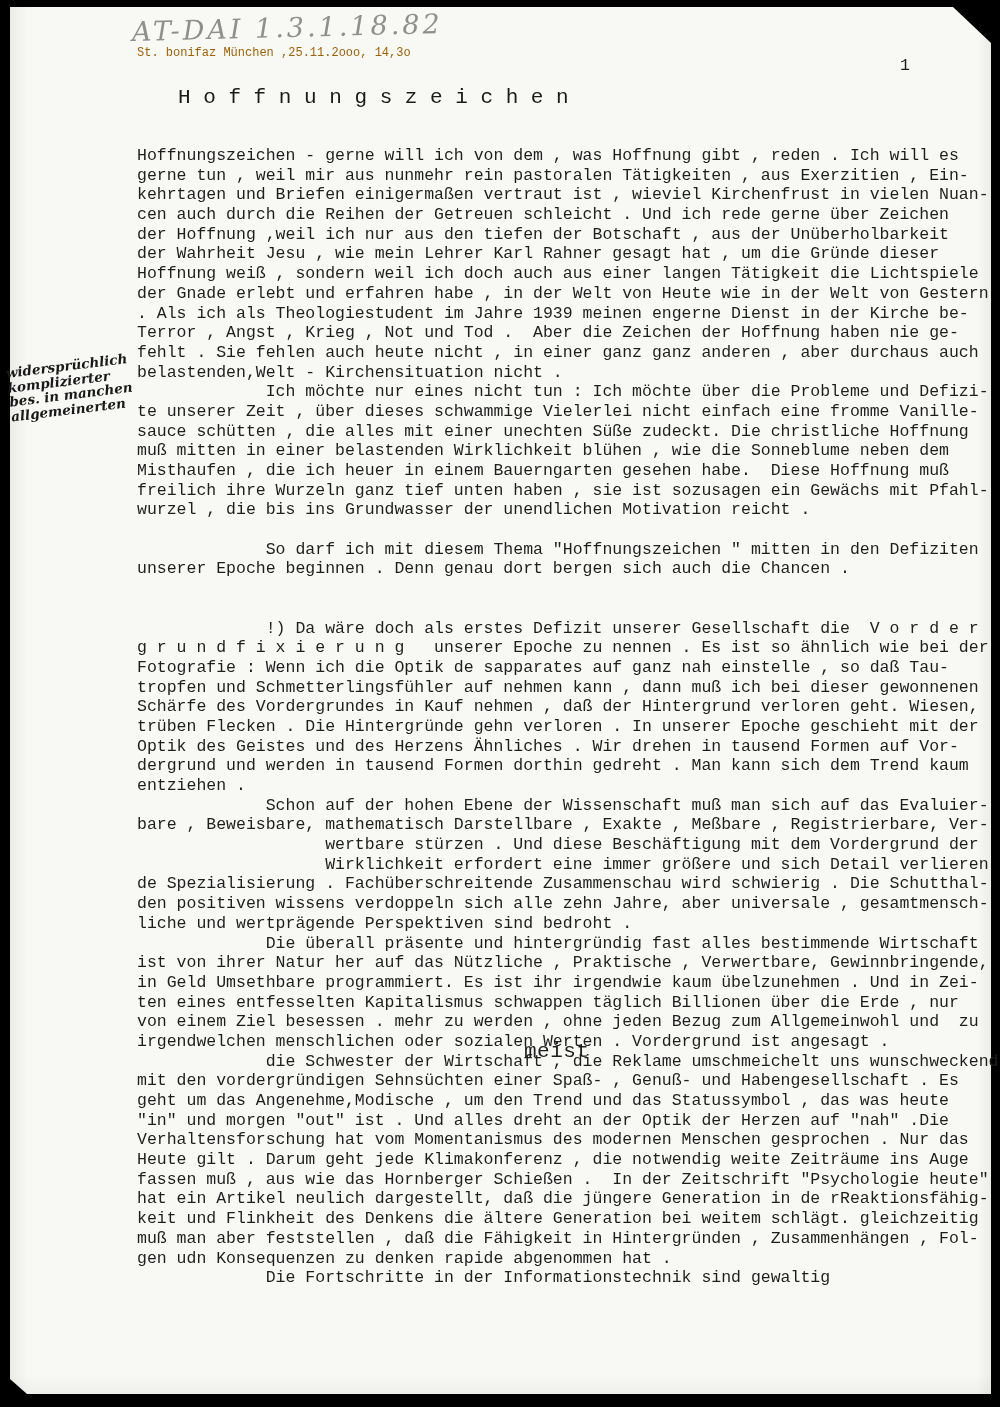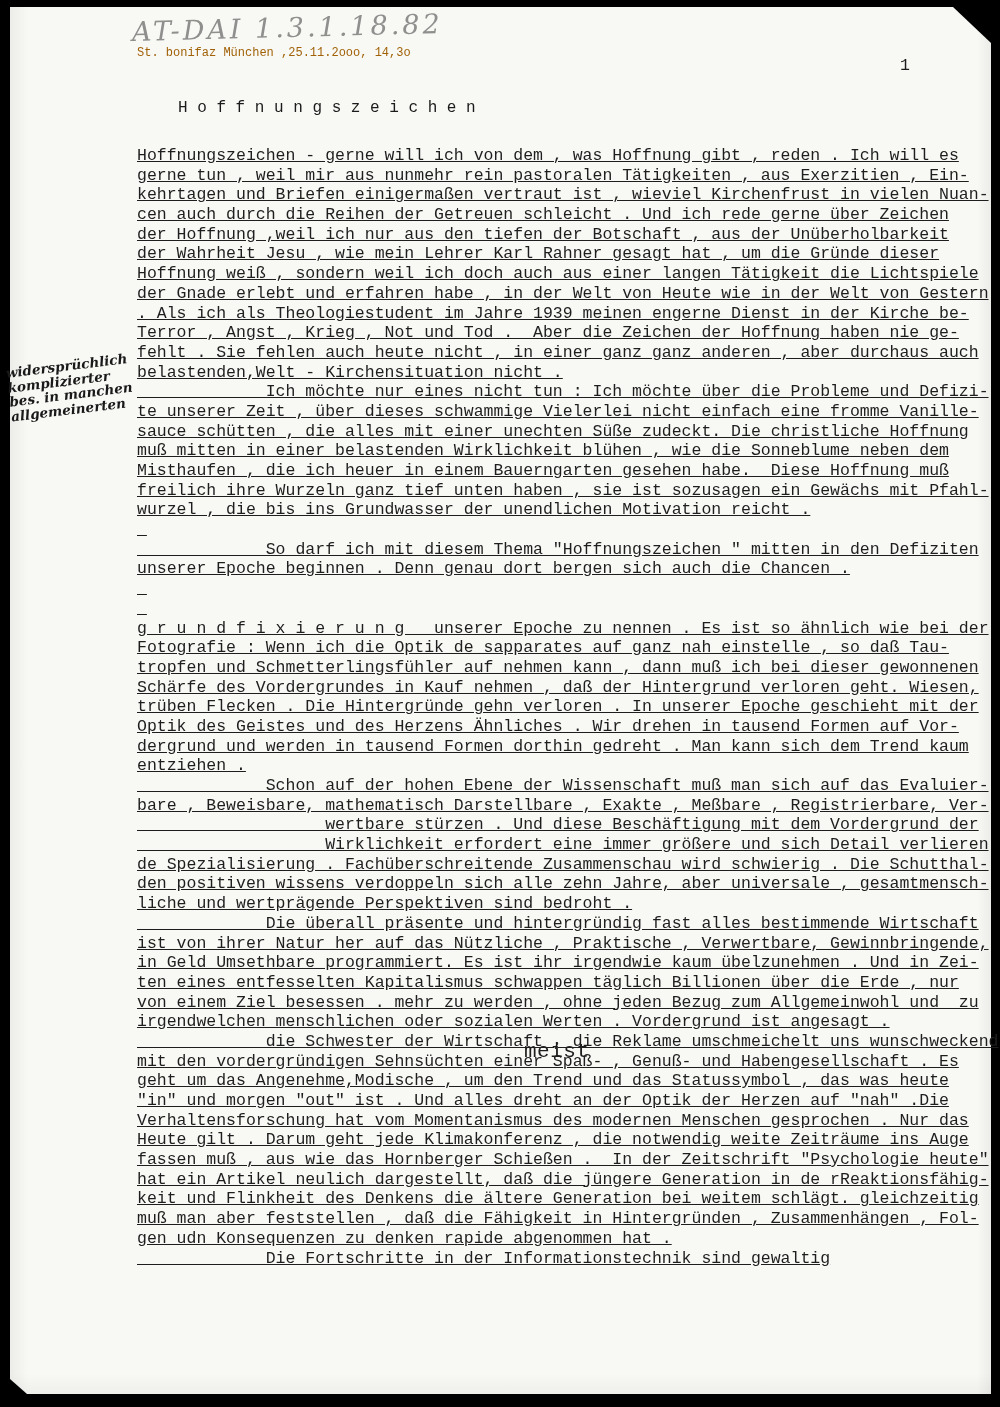--- a/index.html
+++ b/index.html
@@ -27,28 +27,28 @@
   }
   .header-dateline {
     position:absolute; left:137px; top:46px;
     font-size:12px; color:#a16207; white-space:pre;
   }
   .page-number {
     position:absolute; left:900px; top:56px;
     font-size:16.5px; color:#1d1d1d;
   }
   .doc-title {
-    position:absolute; left:178px; top:99px;
-    font-size:16px; color:#1b1b1b; white-space:pre;
+    position:absolute; left:178px; top:86px;
+    font-size:21px; color:#1b1b1b; white-space:pre;
   }
   .typescript {
     position:absolute; left:137px; top:146px;
     font-size:16.5px; color:#1e1e1e;
   }
-  .body-line { height:19.7px; white-space:pre;text-decoration:underline; }
+  .body-line { height:19.7px; white-space:pre; }
   .superscript-insertion {
     position:absolute; left:524px; top:1040px;
     font-size:21px; color:#1e1e1e; letter-spacing:0.5px;
   }
   .marginalia {
     position:absolute; left:5px; top:366px; width:160px;
     font-family:"DejaVu Serif", serif; font-style:italic; font-weight:bold;
     font-size:13.5px; color:#191919; line-height:14.5px;
     transform:rotate(-7deg); transform-origin:left top;
   }
@@ -88,20 +88,21 @@
       <div class="body-line">sauce schütten , die alles mit einer unechten Süße zudeckt. Die christliche Hoffnung</div>
       <div class="body-line">muß mitten in einer belastenden Wirklichkeit blühen , wie die Sonneblume neben dem</div>
       <div class="body-line">Misthaufen , die ich heuer in einem Bauerngarten gesehen habe.  Diese Hoffnung muß</div>
       <div class="body-line">freilich ihre Wurzeln ganz tief unten haben , sie ist sozusagen ein Gewächs mit Pfahl-</div>
       <div class="body-line">wurzel , die bis ins Grundwasser der unendlichen Motivation reicht .</div>
       <div class="body-line">&nbsp;</div>
       <div class="body-line">             So darf ich mit diesem Thema "Hoffnungszeichen " mitten in den Defiziten</div>
       <div class="body-line">unserer Epoche beginnen . Denn genau dort bergen sich auch die Chancen .</div>
       <div class="body-line">&nbsp;</div>
       <div class="body-line">&nbsp;</div>
+      <div class="body-line">             !) Da wäre doch als erstes Defizit unserer Gesellschaft die  V o r d e r</div>
       <div class="body-line">g r u n d f i x i e r u n g   unserer Epoche zu nennen . Es ist so ähnlich wie bei der</div>
       <div class="body-line">Fotografie : Wenn ich die Optik de sapparates auf ganz nah einstelle , so daß Tau-</div>
       <div class="body-line">tropfen und Schmetterlingsfühler auf nehmen kann , dann muß ich bei dieser gewonnenen</div>
       <div class="body-line">Schärfe des Vordergrundes in Kauf nehmen , daß der Hintergrund verloren geht. Wiesen,</div>
       <div class="body-line">trüben Flecken . Die Hintergründe gehn verloren . In unserer Epoche geschieht mit der</div>
       <div class="body-line">Optik des Geistes und des Herzens Ähnliches . Wir drehen in tausend Formen auf Vor-</div>
       <div class="body-line">dergrund und werden in tausend Formen dorthin gedreht . Man kann sich dem Trend kaum</div>
       <div class="body-line">entziehen .</div>
       <div class="body-line">             Schon auf der hohen Ebene der Wissenschaft muß man sich auf das Evaluier-</div>
       <div class="body-line">bare , Beweisbare, mathematisch Darstellbare , Exakte , Meßbare , Registrierbare, Ver-</div>

